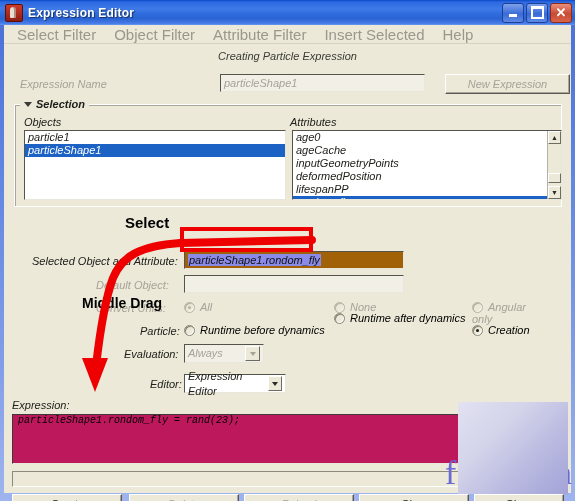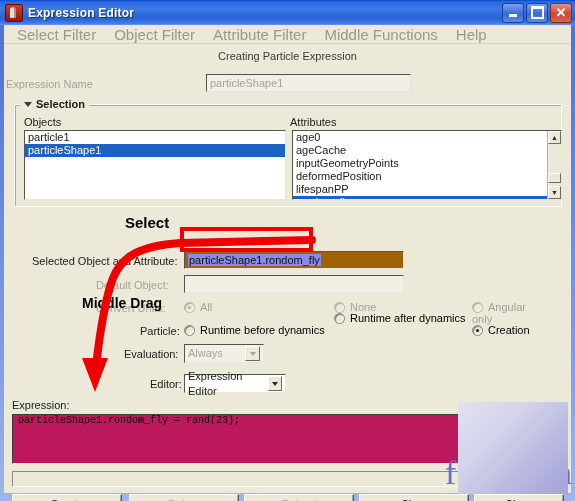--- a/index.html
+++ b/index.html
@@ -62,28 +62,29 @@
     height:18px;background:#ece9d8;display:flex;align-items:center;
     padding-left:4px;border-bottom:1px solid #d6d2c0;
   }
   .menubar .mi{
     font-size:15px;color:#9b978b;padding:0 9px;white-space:nowrap;
   }
 
   .inner{
     position:absolute;left:0;top:19px;width:541px;height:449px;
     background:#ece9d8;
+    font-style:italic;
   }
 
   .hdr-title{
     position:absolute;left:0;top:6px;width:567px;text-align:center;
     font-size:11px;color:#3b3b36;
   }
 
-  .row-exprname{position:absolute;left:2px;top:30px;width:550px;height:22px;}
+  .row-exprname{position:absolute;left:16px;top:30px;width:550px;height:22px;}
   .lbl-disabled{font-size:11px;color:#a6a298;}
   .lbl{font-size:11px;color:#20201c;}
 
   .tfield{
     box-sizing:border-box;background:#a16207;
     border-top:1px solid #55544c;border-left:1px solid #55544c;
     border-right:1px solid #e9e7dc;border-bottom:1px solid #e9e7dc;
     font-size:11px;color:#20201c;padding:1px 3px;line-height:15px;
     overflow:hidden;white-space:nowrap;
   }
@@ -235,31 +236,32 @@
           </div>
       </div>
     </div>
 
     <div class="client">
 
       <div class="menubar">
         <div class="mi">Select Filter</div>
         <div class="mi">Object Filter</div>
         <div class="mi">Attribute Filter</div>
-        <div class="mi">Middle Functions</div>
+        <div class="mi">Insert Selected</div>
         <div class="mi">Help</div>
       </div>
 
       <div class="inner">
 
         <div class="hdr-title">Creating Particle Expression</div>
 
         <div class="row-exprname">
           <span class="lbl-disabled" style="position:absolute;left:0;top:4px;">Expression Name</span>
           <div class="tfield dis" style="position:absolute;left:200px;top:0px;width:205px;height:18px;">particleShape1</div>
+          <div class="btn dis" style="position:absolute;left:425px;top:0px;width:125px;height:20px;">New Expression</div>
         </div>
 
         <div class="grp"></div>
         <div class="grp-title">
           <span class="tri"></span>
           <span>Selection</span>
         </div>
 
         <span class="col-lbl" style="left:20px;top:72px;">Objects</span>
         <span class="col-lbl" style="left:286px;top:72px;">Attributes</span>

